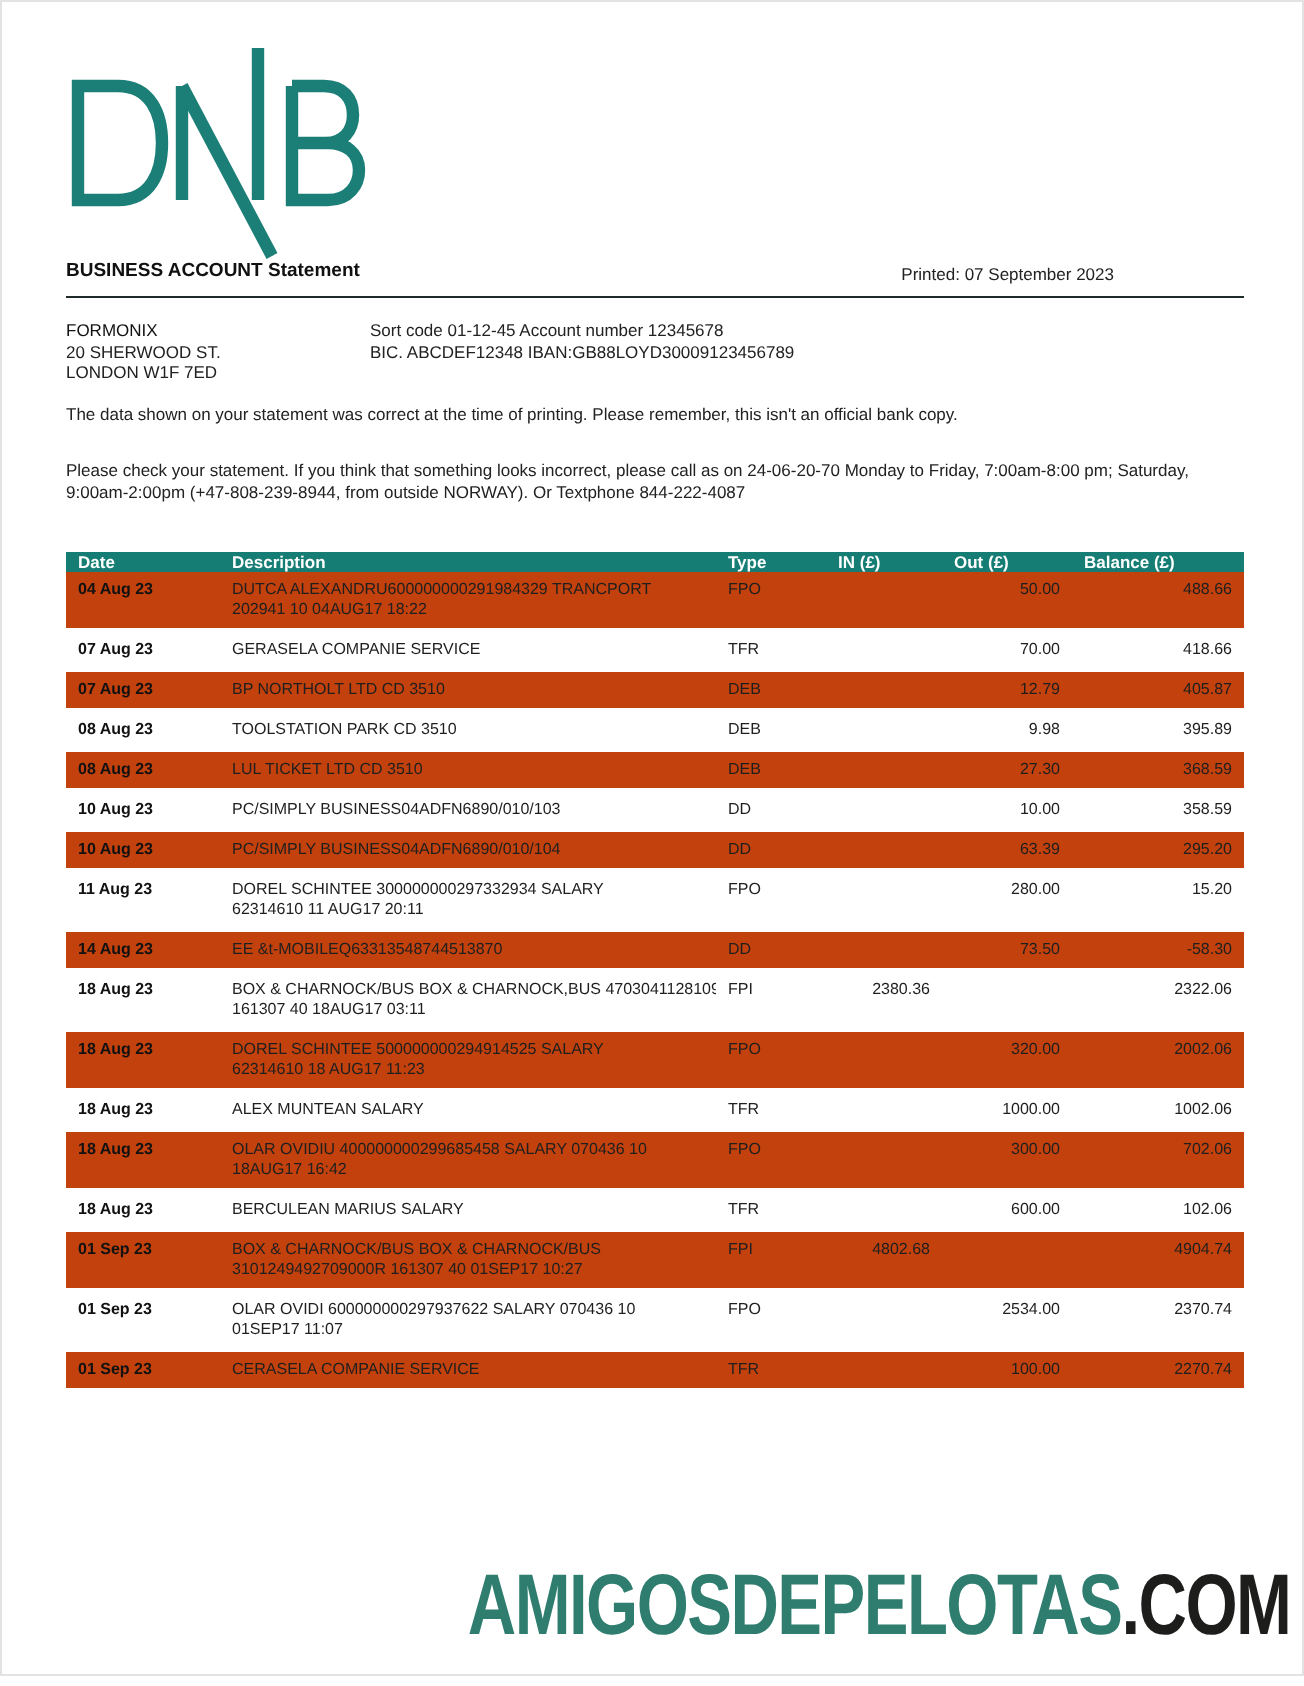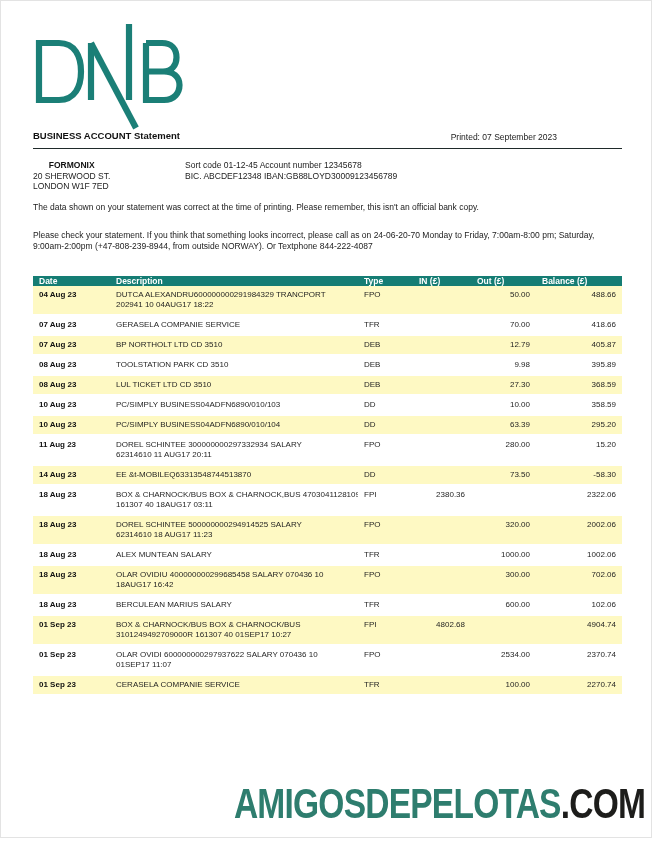--- a/index.html
+++ b/index.html
@@ -8,38 +8,38 @@
     font-family:"Liberation Sans",sans-serif;color:#1a1a1a;overflow:hidden;
     box-shadow:inset 0 0 0 1px #e3e3e3;
   }
   
   #logo{position:absolute;left:33px;top:20px;width:150px;height:112px;}
   #statement-title{position:absolute;left:33px;top:130px;font-size:9.5px;font-weight:bold;color:#111;}
   #printed{position:absolute;top:132px;right:95px;font-size:8.5px;color:#222;}
   #head-rule{position:absolute;left:33px;top:148px;width:589px;height:0;border-top:1.5px solid #1f2a2a;}
   
   #acct-left{position:absolute;left:33px;top:160px;font-size:8.5px;line-height:10.5px;color:#222;}
-  #acct-left .name{font-weight:bold;color:#111;text-align:center;}
+  #acct-left .name{font-weight:normal;color:#111;}
   #acct-right{position:absolute;left:185px;top:160px;font-size:8.5px;line-height:10.5px;color:#222;}
   .notice{position:absolute;left:33px;font-size:8.5px;line-height:11px;color:#222;max-width:575px;}
   #notice-1{top:202px;}
   #notice-2{top:230px;}
   
   #txn-table{position:absolute;left:33px;top:276px;width:589px;border-collapse:collapse;table-layout:fixed;
              border-bottom:2px solid #a9dcda;}
   #txn-table th{
     background:#157d74;color:#ffffff;font-size:8.5px;font-weight:600;
     padding:0 6px;text-align:left;white-space:nowrap;
   }
   #txn-table th.num{}
   #txn-table td{
     font-size:8px;padding:4px 6px 4px 6px;vertical-align:top;color:#1f1f1f;
     border-bottom:2px solid #ffffff;line-height:10px;overflow:hidden;white-space:nowrap;
   }
-  #txn-table tr.cyan td{background:#fef9c3;}
+  #txn-table tr.cyan td{background:#c2410c;}
   #txn-table tr.white td{background:#ffffff;}
   #txn-table td.date{font-weight:bold;color:#111;}
   #txn-table td.num{text-align:right;}
   
   #watermark{
     position:absolute;right:4px;bottom:6px;background:#ffffff;padding:6px 4px 4px 14px;
     font-weight:bold;font-size:43px;letter-spacing:-1px;white-space:nowrap;
     transform:scaleX(0.78);transform-origin:100% 50%;
     font-family:"Liberation Sans",sans-serif;
   }

